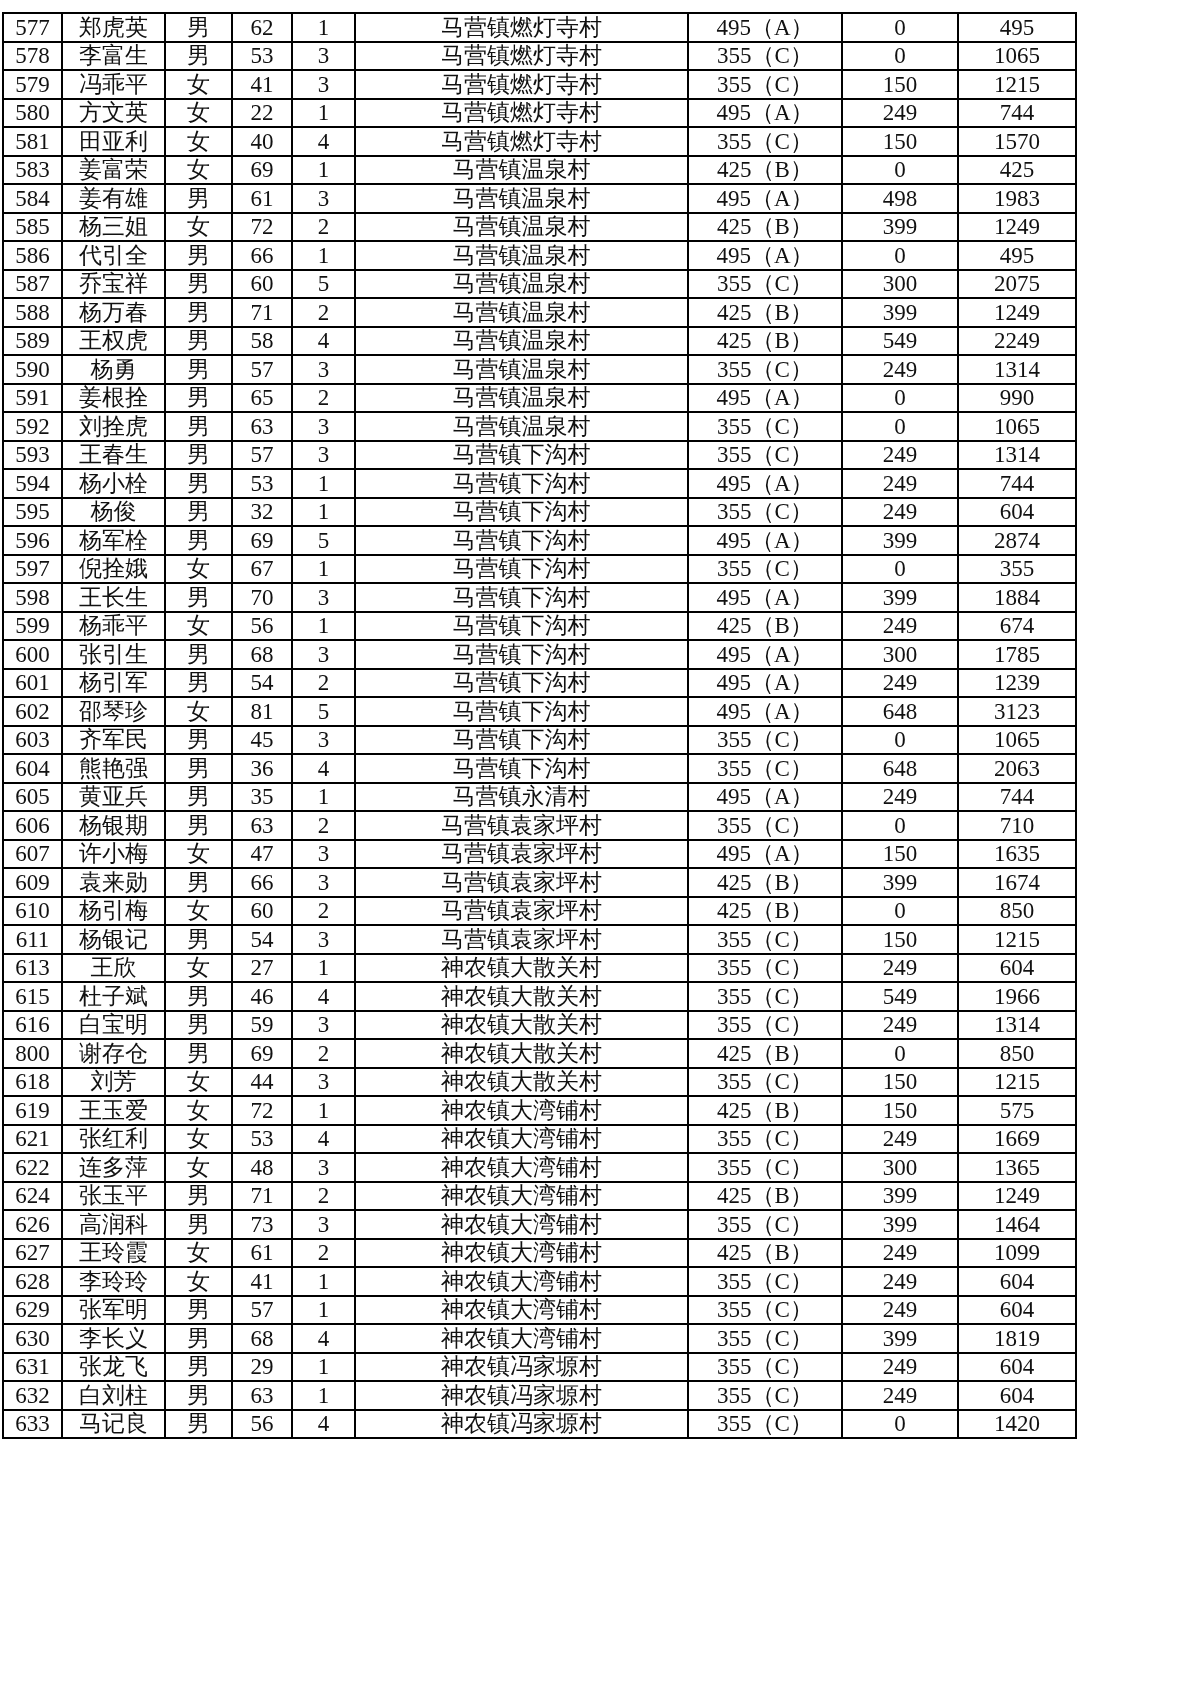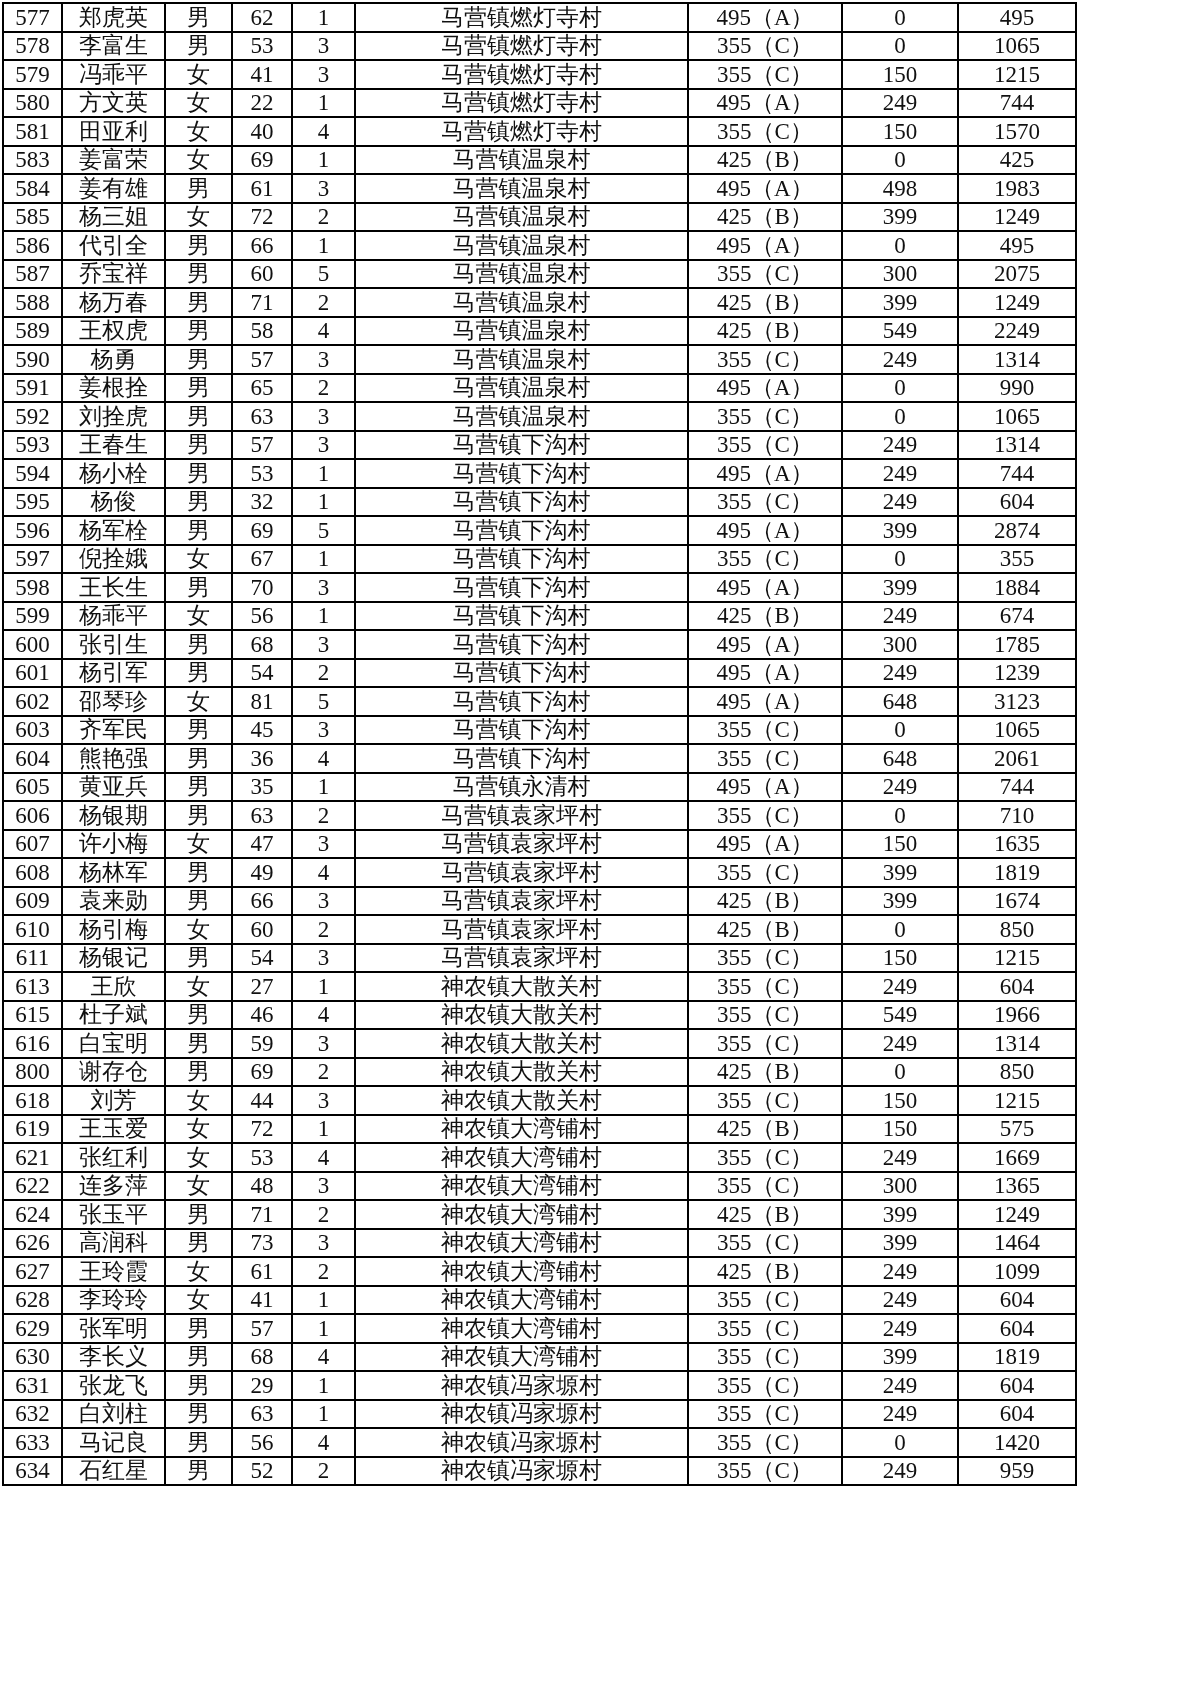--- a/index.html
+++ b/index.html
@@ -12,21 +12,21 @@
     width: 1190px;
     height: 1683px;
     background: #ffffff;
     overflow: hidden;
     font-family: "Liberation Serif", "DejaVu Serif", serif;
     color: #111111;
   }
   table.grid {
     position: absolute;
     left: 2px;
-    top: 2px;
+    top: 12px;
     border-collapse: collapse;
     table-layout: fixed;
     background: #ffffff;
   }
   table.grid td {
     border: 2px solid #000000;
     height: 26.5px;
     padding: 0;
     margin: 0;
     text-align: center;
@@ -342,21 +342,21 @@
         </tr>
         <tr>
           <td>604</td>
           <td>熊艳强</td>
           <td>男</td>
           <td>36</td>
           <td>4</td>
           <td>马营镇下沟村</td>
           <td>355（C）</td>
           <td>648</td>
-          <td>2061</td>
+          <td>2063</td>
         </tr>
         <tr>
           <td>605</td>
           <td>黄亚兵</td>
           <td>男</td>
           <td>35</td>
           <td>1</td>
           <td>马营镇永清村</td>
           <td>495（A）</td>
           <td>249</td>
@@ -376,31 +376,20 @@
         <tr>
           <td>607</td>
           <td>许小梅</td>
           <td>女</td>
           <td>47</td>
           <td>3</td>
           <td>马营镇袁家坪村</td>
           <td>495（A）</td>
           <td>150</td>
           <td>1635</td>
-        </tr>
-        <tr>
-          <td>608</td>
-          <td>杨林军</td>
-          <td>男</td>
-          <td>49</td>
-          <td>4</td>
-          <td>马营镇袁家坪村</td>
-          <td>355（C）</td>
-          <td>399</td>
-          <td>1819</td>
         </tr>
         <tr>
           <td>609</td>
           <td>袁来勋</td>
           <td>男</td>
           <td>66</td>
           <td>3</td>
           <td>马营镇袁家坪村</td>
           <td>425（B）</td>
           <td>399</td>
@@ -607,27 +596,16 @@
         <tr>
           <td>633</td>
           <td>马记良</td>
           <td>男</td>
           <td>56</td>
           <td>4</td>
           <td>神农镇冯家塬村</td>
           <td>355（C）</td>
           <td>0</td>
           <td>1420</td>
-        </tr>
-        <tr>
-          <td>634</td>
-          <td>石红星</td>
-          <td>男</td>
-          <td>52</td>
-          <td>2</td>
-          <td>神农镇冯家塬村</td>
-          <td>355（C）</td>
-          <td>249</td>
-          <td>959</td>
         </tr>
       </tbody>
   </table>
 </div>
 
 </body></html>

